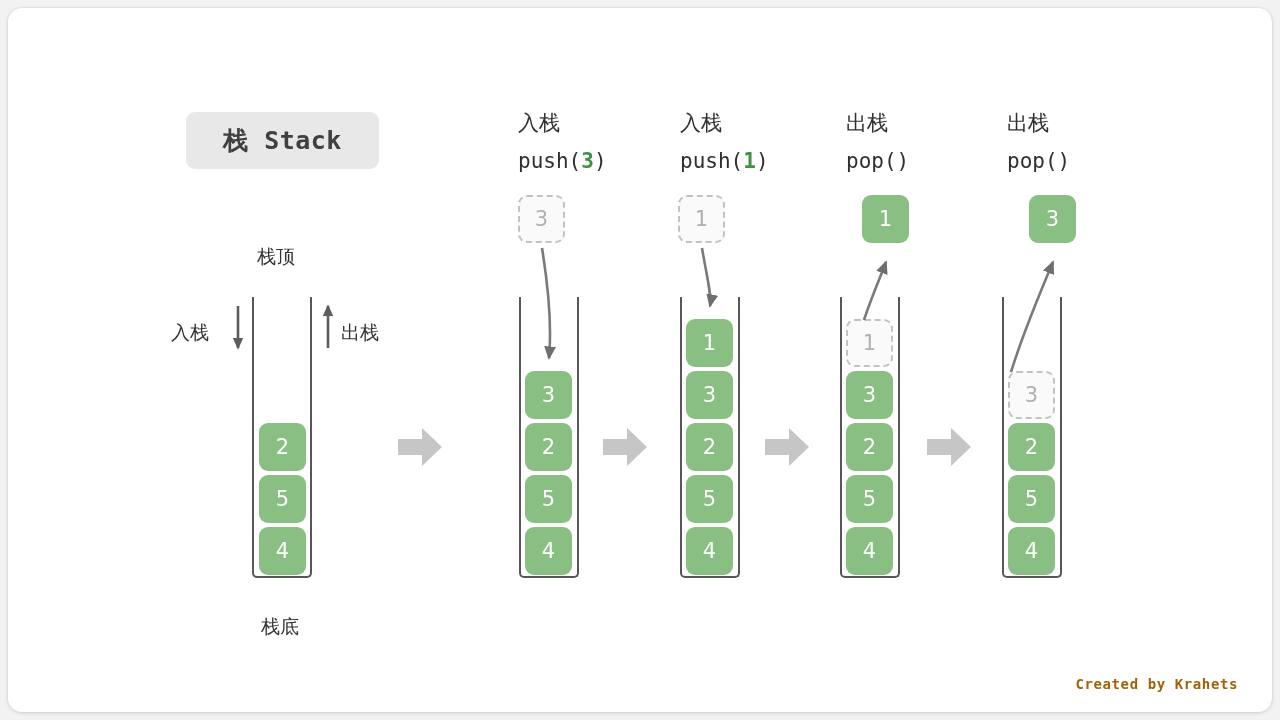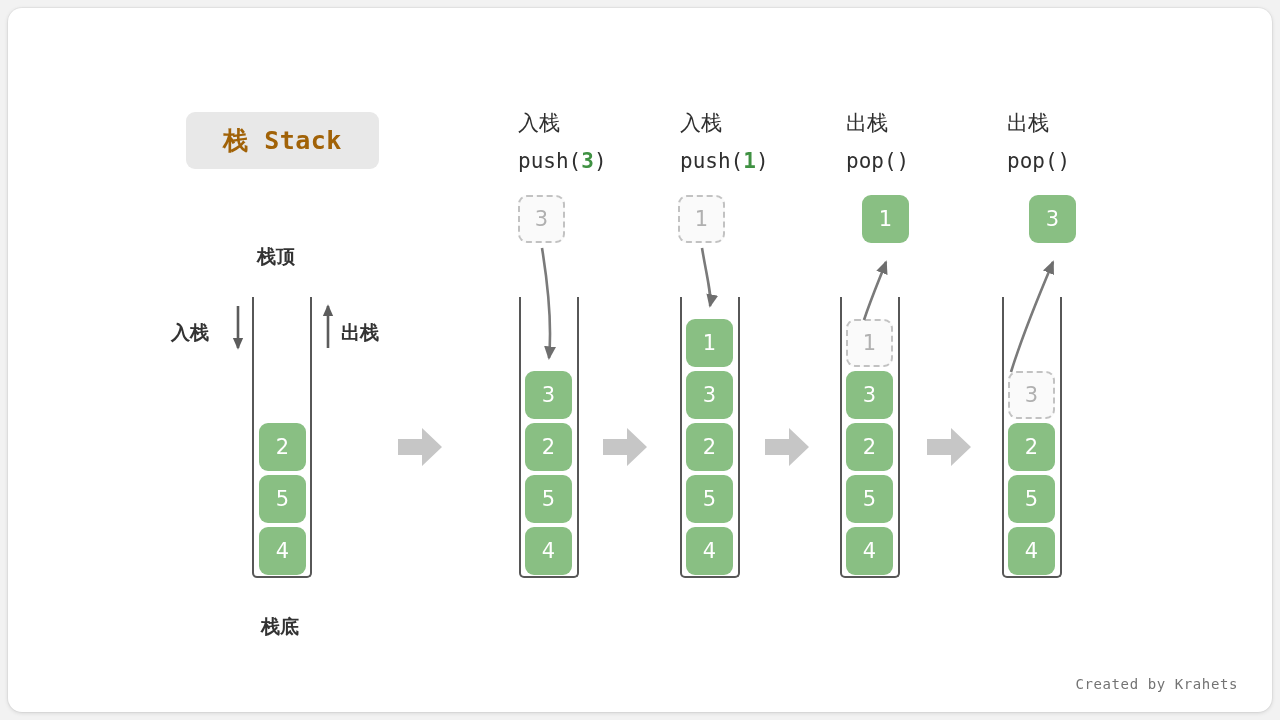--- a/index.html
+++ b/index.html
@@ -42,28 +42,28 @@
     width: 193px;
     height: 57px;
     background: #e8e8e8;
     border-radius: 9px;
     display: flex;
     align-items: center;
     justify-content: center;
     font-family: "DejaVu Sans Mono", "Liberation Mono", monospace;
     font-size: 25px;
     font-weight: bold;
-    color: #a16207;
+    color: #404040;
     letter-spacing: 0.5px;
   }
 
   
   .lbl-bold {
     font-size: 19px;
-    font-weight: bold;
+    font-weight: normal;
     color: #333333;
     white-space: nowrap;
   }
 
   
   .col-head {
     font-size: 21px;
     color: #2f2f2f;
     line-height: 38px;
     white-space: nowrap;
@@ -124,23 +124,24 @@
     width: 1280px; height: 720px;
     pointer-events: none;
   }
 
   
   .footer {
     right: 42px;
     bottom: 28px;
     font-family: "DejaVu Sans Mono", "Liberation Mono", monospace;
     font-size: 14px;
-    color: #737373;
+    color: #a16207;
     letter-spacing: 0.6px;
     white-space: nowrap;
+    font-weight: bold;
   }
 </style>
 </head>
 <body>
 
 <div id="canvas">
   <div class="card"></div>
 
   <div class="abs title-chip">
     <span>栈 Stack</span>

